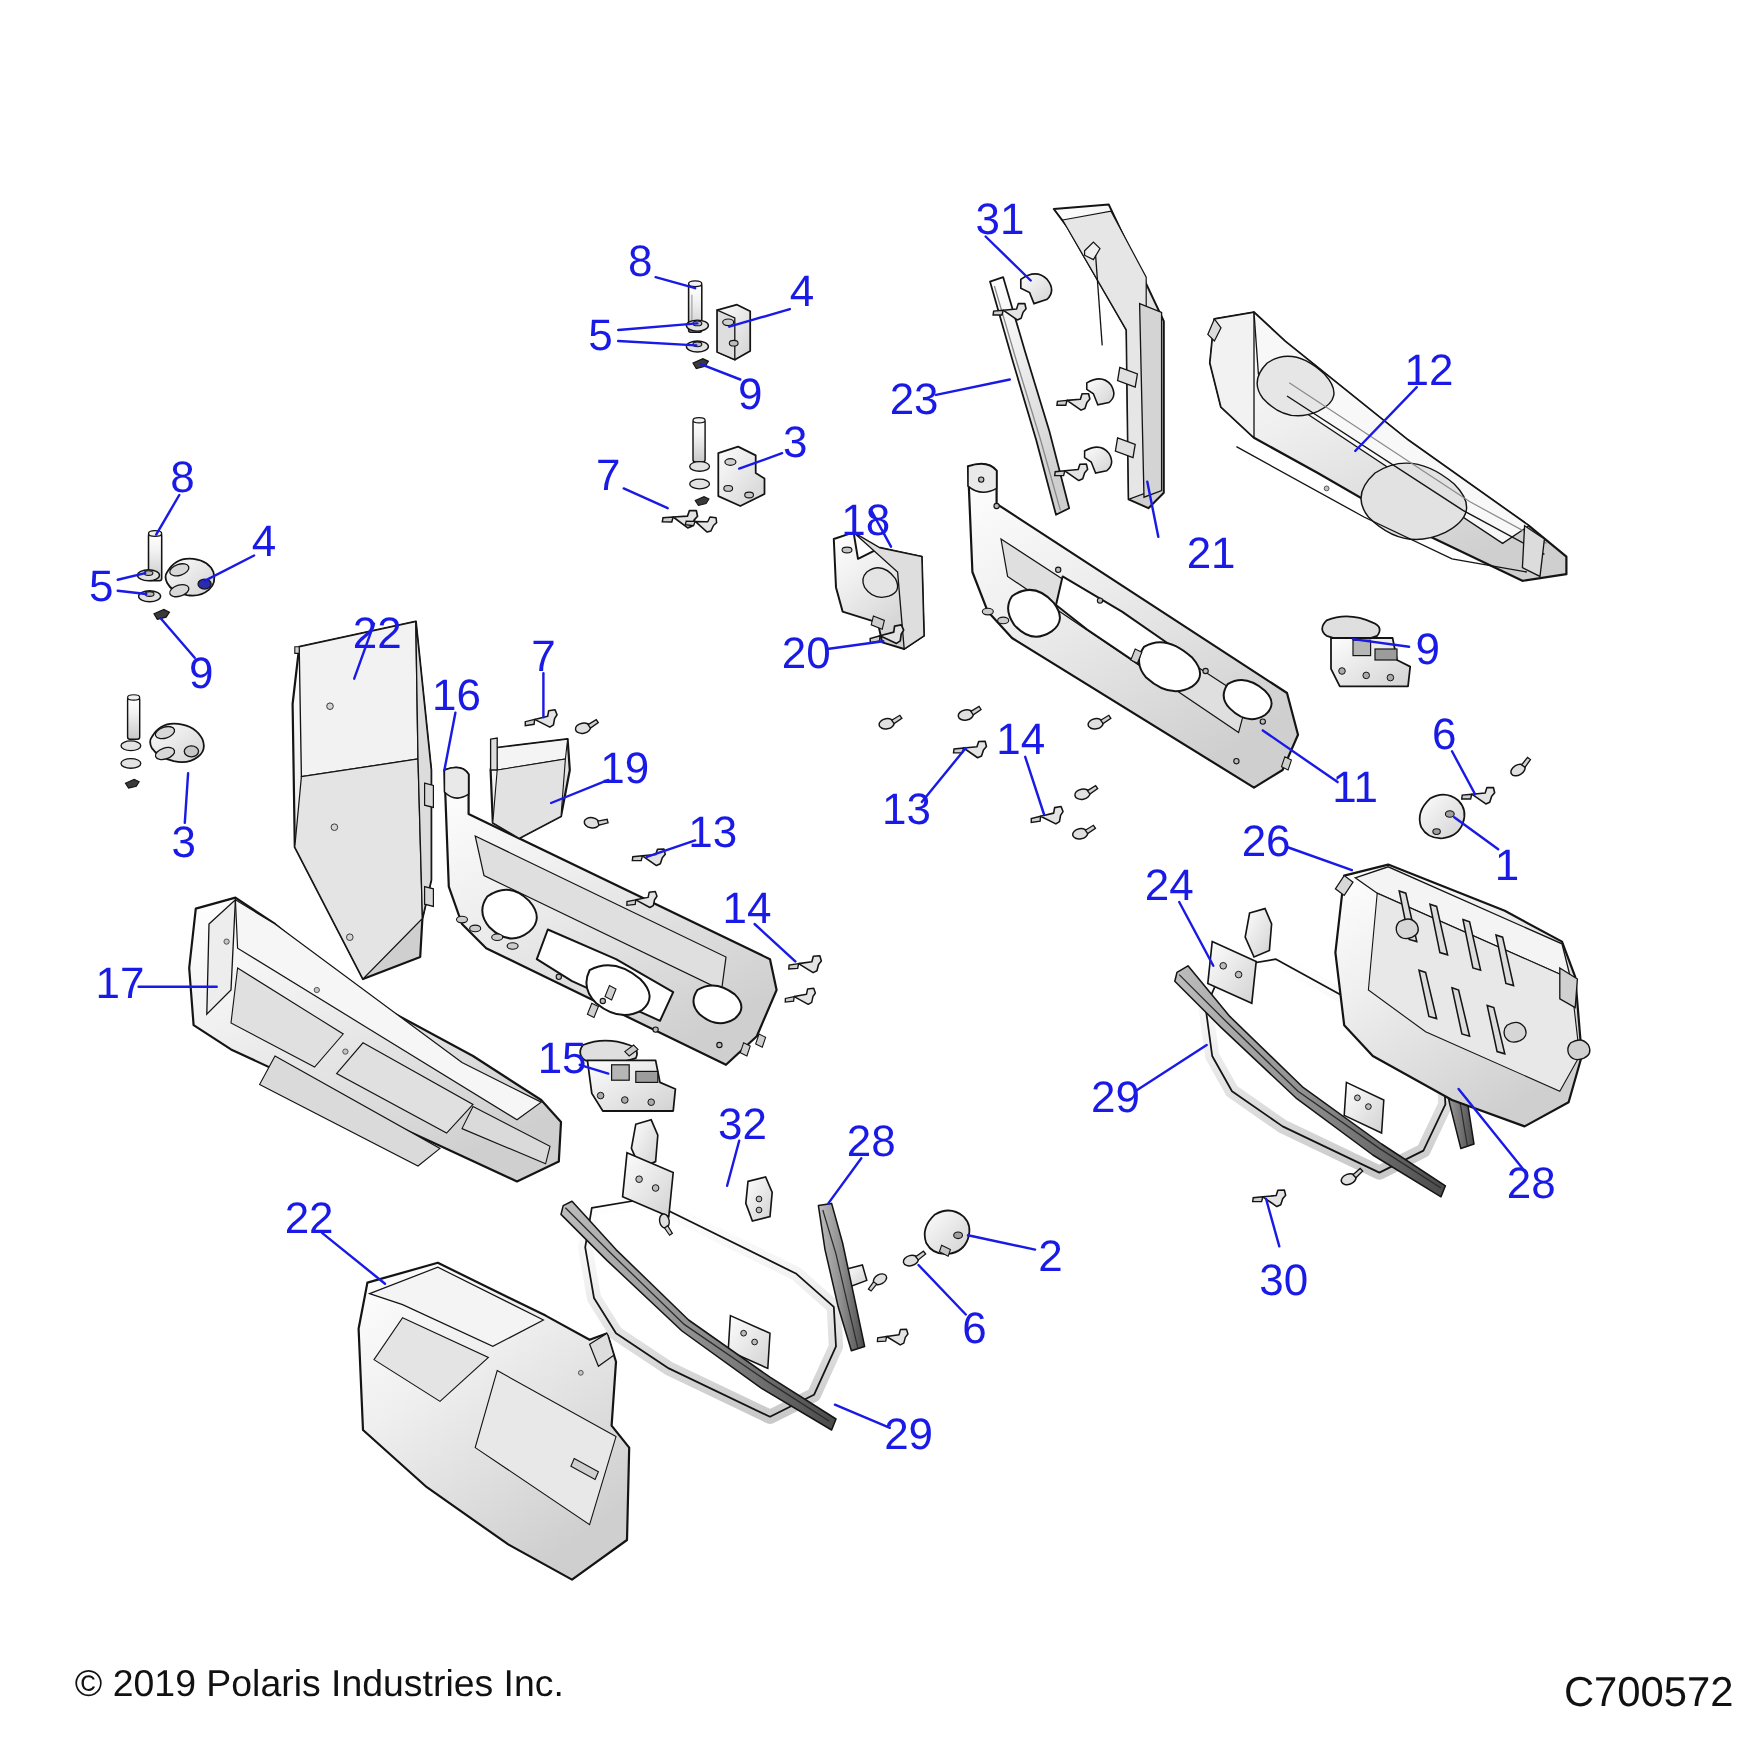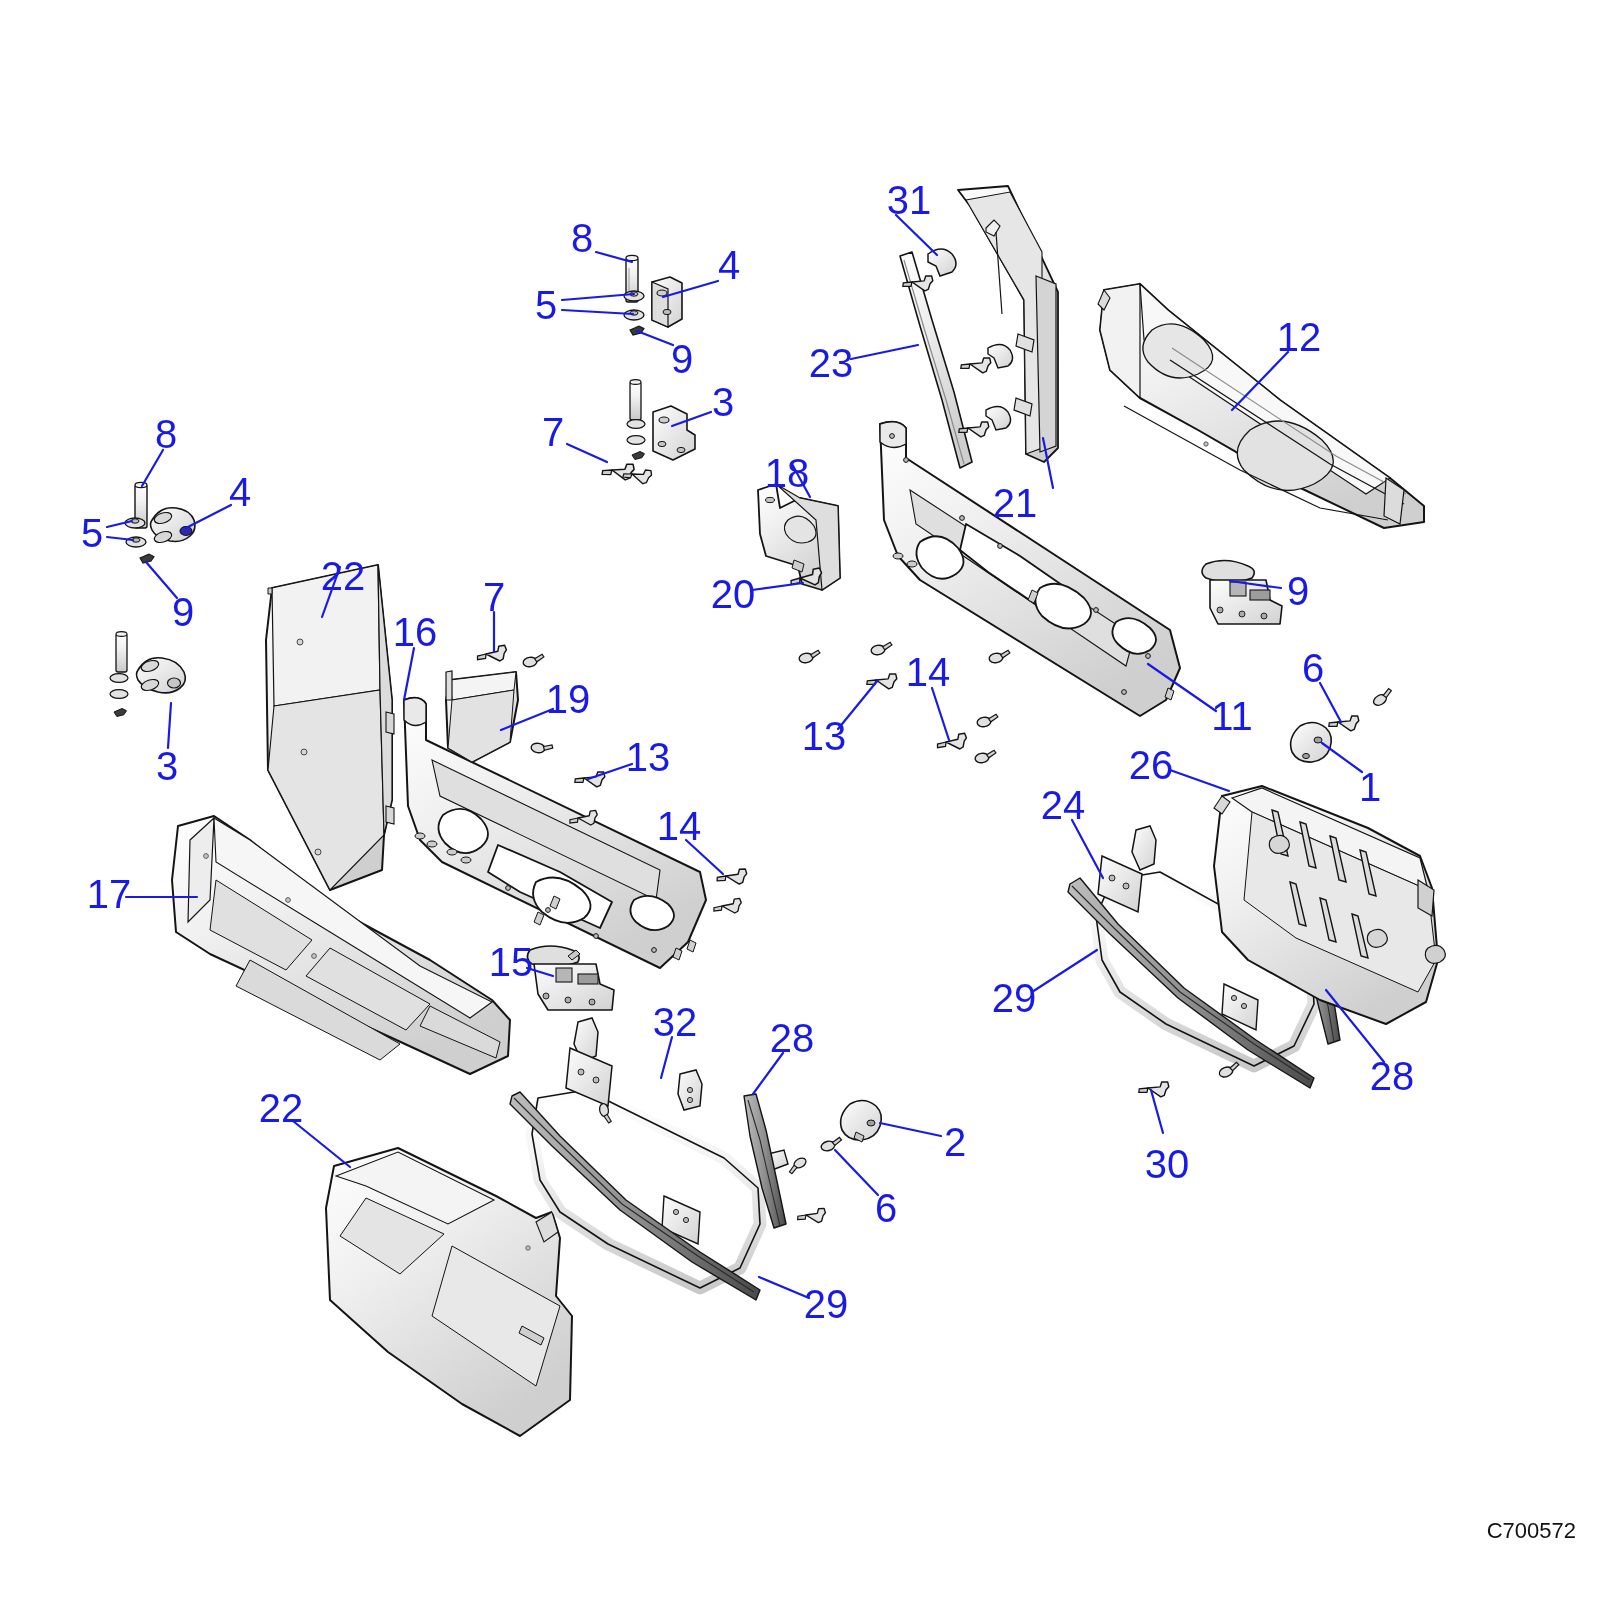--- a/index.html
+++ b/index.html
@@ -24,21 +24,21 @@
     left:68px; top:1512px;
     font-family:"Liberation Sans",sans-serif;
     font-size:34px;
     color:#111;
     white-space:nowrap;
   }
   #docnum{
     position:absolute;
     right:24px; top:1518px;
     font-family:"Liberation Sans",sans-serif;
-    font-size:22px;
+    font-size:38px;
     color:#111;
     white-space:nowrap;
   }
 </style>
 </head>
 <body>
 
 <div id="sheet">
 
   <svg id="art" viewBox="0 0 1600 1600" xmlns="http://www.w3.org/2000/svg">
@@ -509,30 +509,31 @@
       <div class="callout" style="left: 281px; top: 1108px; color: rgb(26, 26, 230);">22</div>
       <div class="callout" style="left: 675px; top: 1022px; color: rgb(26, 26, 230);">32</div>
       <div class="callout" style="left: 792px; top: 1038px; color: rgb(26, 26, 230);">28</div>
       <div class="callout" style="left: 955px; top: 1142px; color: rgb(26, 26, 230);">2</div>
       <div class="callout" style="left: 886px; top: 1208px; color: rgb(26, 26, 230);">6</div>
       <div class="callout" style="left: 826px; top: 1304px; color: rgb(26, 26, 230);">29</div>
       <div class="callout" style="left: 787px; top: 473px; color: rgb(26, 26, 230);">18</div>
       <div class="callout" style="left: 733px; top: 594px; color: rgb(26, 26, 230);">20</div>
       <div class="callout" style="left: 831px; top: 363px; color: rgb(26, 26, 230);">23</div>
       <div class="callout" style="left: 909px; top: 200px; color: rgb(26, 26, 230);">31</div>
-      <div class="callout" style="left: 1015px; top: 503px; color: rgb(26, 26, 230); text-align: right;">21</div>
+      <div class="callout" style="left: 1101px; top: 503px; color: rgb(26, 26, 230); text-align: right;">21</div>
       <div class="callout" style="left: 1299px; top: 337px; color: rgb(26, 26, 230);">12</div>
       <div class="callout" style="left: 1298px; top: 591px; color: rgb(26, 26, 230);">9</div>
       <div class="callout" style="left: 1232px; top: 716px; color: rgb(26, 26, 230);">11</div>
       <div class="callout" style="left: 824px; top: 736px; color: rgb(26, 26, 230);">13</div>
       <div class="callout" style="left: 928px; top: 672px; color: rgb(26, 26, 230);">14</div>
       <div class="callout" style="left: 1313px; top: 668px; color: rgb(26, 26, 230);">6</div>
       <div class="callout" style="left: 1370px; top: 787px; color: rgb(26, 26, 230);">1</div>
       <div class="callout" style="left: 1151px; top: 765px; color: rgb(26, 26, 230);">26</div>
       <div class="callout" style="left: 1063px; top: 805px; color: rgb(26, 26, 230);">24</div>
       <div class="callout" style="left: 1014px; top: 998px; color: rgb(26, 26, 230);">29</div>
       <div class="callout" style="left: 1392px; top: 1076px; color: rgb(26, 26, 230);">28</div>
       <div class="callout" style="left: 1167px; top: 1148px; color: rgb(26, 26, 230); margin-top: 16px;">30</div>
     </div>
 
+  <div id="copyright">© 2019 Polaris Industries Inc.</div>
   <div id="docnum">C700572</div>
 
 </div>
 
 </body></html>

